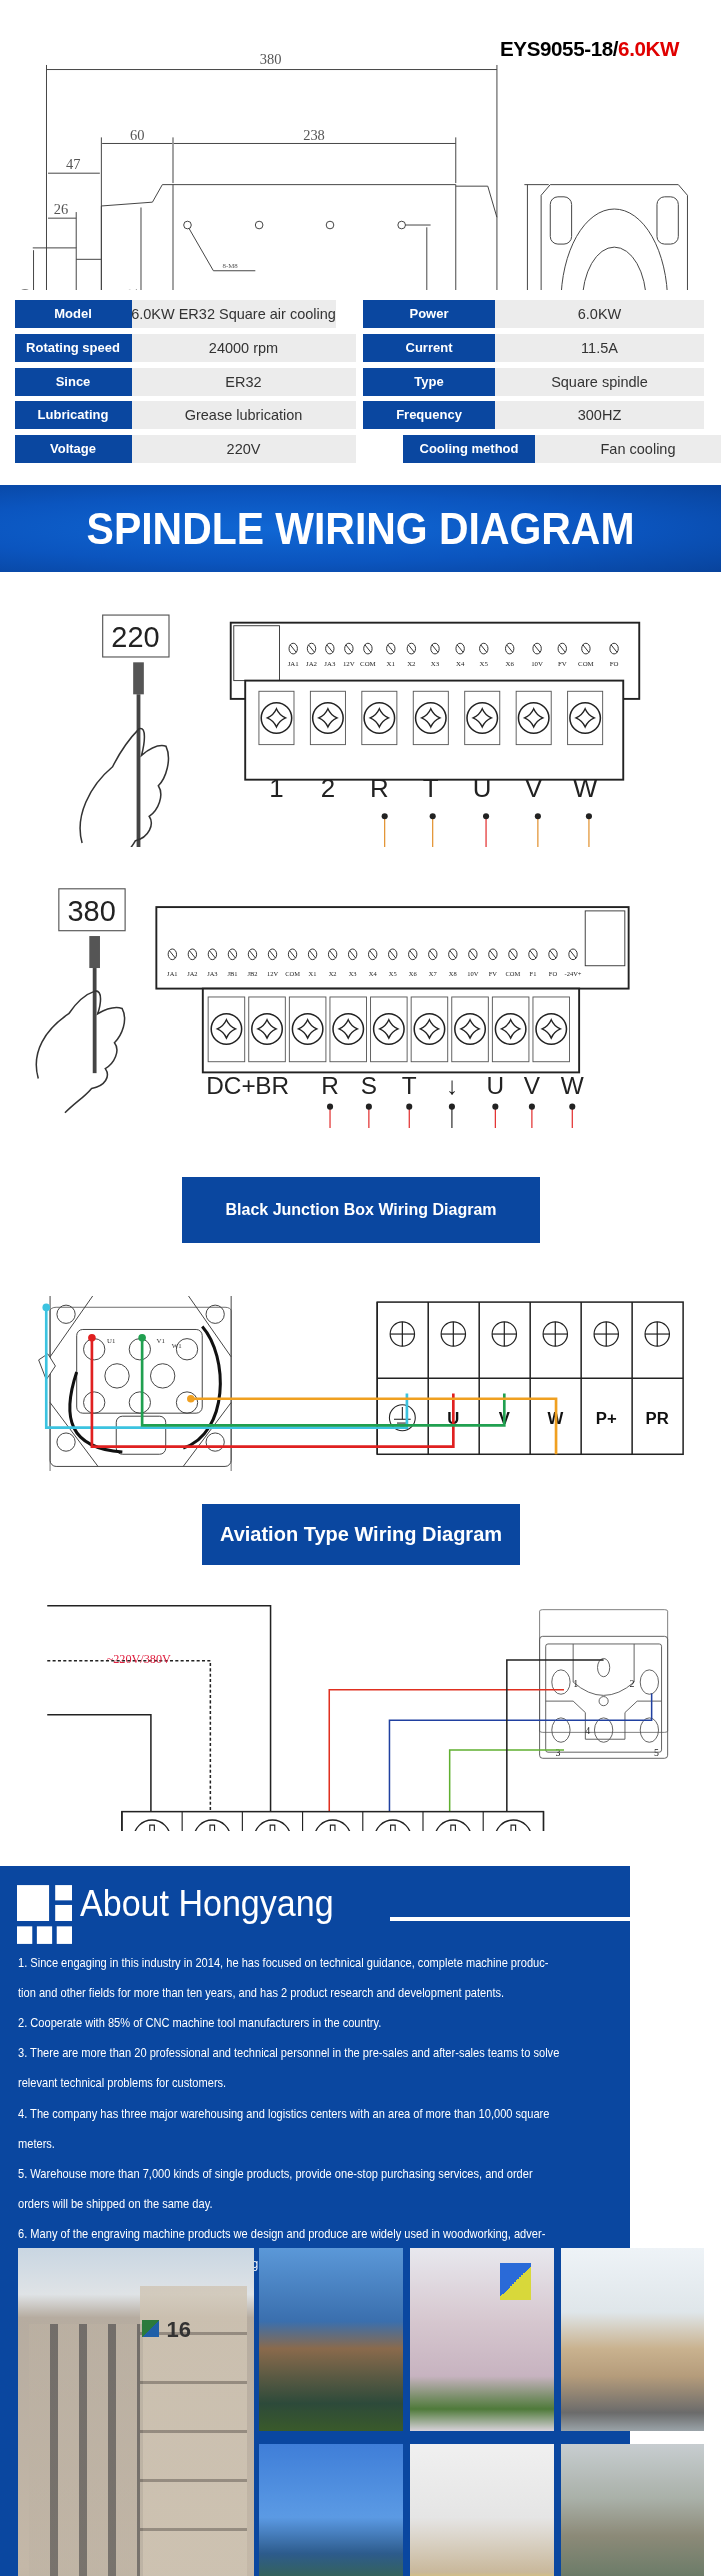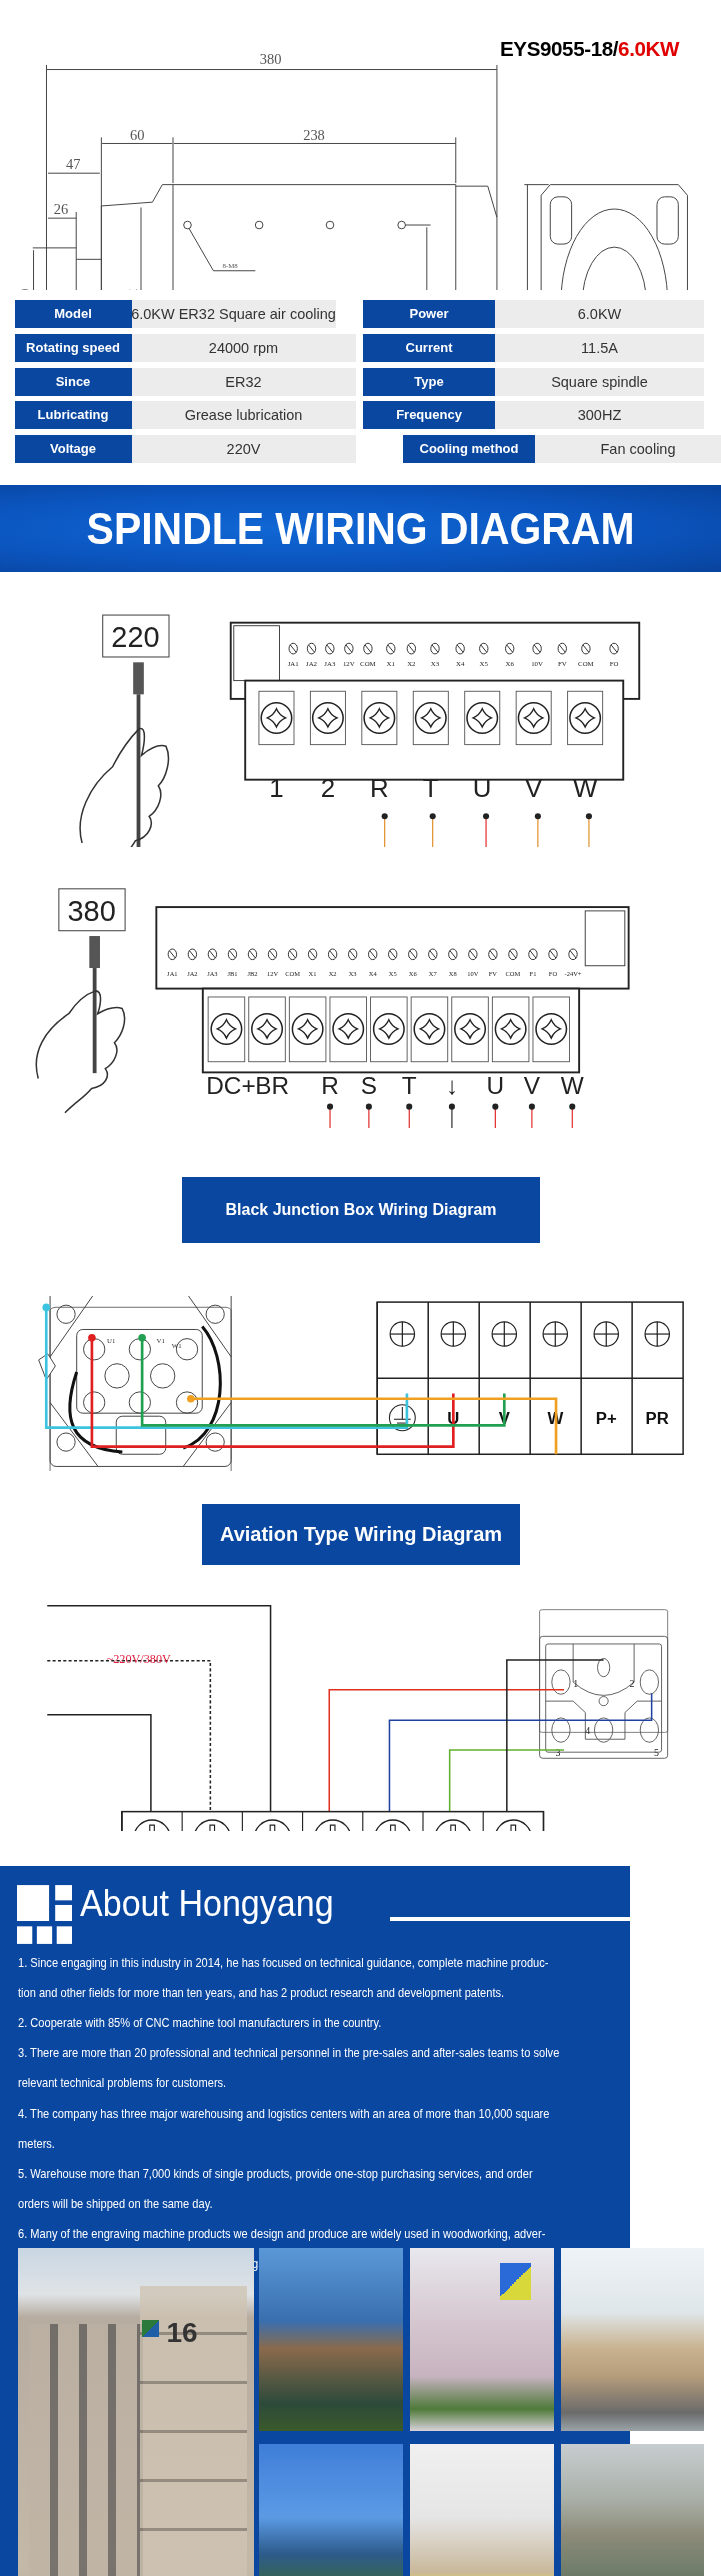--- a/index.html
+++ b/index.html
@@ -766,21 +766,21 @@
       <div class="about-p" style="top: 271px; line-height: 15.3px;">meters.</div>
       <div class="about-p" style="top: 301px; line-height: 15.3px;">5. Warehouse more than 7,000 kinds of single products, provide one-stop purchasing services, and order</div>
       <div class="about-p" style="top: 331px; line-height: 15.3px;">orders will be shipped on the same day.</div>
       <div class="about-p" style="top: 361px; line-height: 15.3px;">6. Many of the engraving machine products we design and produce are widely used in woodworking, adver-</div>
       <div class="about-p" style="top: 391px; line-height: 15.3px;">tising, stone, laser and special-shaped engraving machine industries.</div>
     </div>
 
   <div class="photo" style="left:17.5px;top:382px;width:236px;height:580px;background:linear-gradient(180deg,#c9d6e2 0%,#dfe3e6 8%,#b6aca0 12%,#c4b8a8 55%,#a99d8f 80%,#3d6a2a 85%,#2e5620 100%);">
     <div class="abs" style="left:11.4px;top:76px;width:114px;height:442px;background:repeating-linear-gradient(90deg,#bdb2a3 0 21.4px,#3a3a3c 21.4px 29px);opacity:0.55;"></div>
     <div class="abs" style="left:122px;top:38px;width:107px;height:480px;background:repeating-linear-gradient(180deg,#cfc4b3 0 46px,#8b8277 46px 49px);opacity:0.8"></div>
-    <div class="abs" style="left:149px;top:69px;font-size:28px;font-weight:bold;color:#333;">16</div>
+    <div class="abs" style="left:149px;top:69px;font-size:22px;font-weight:bold;color:#333;">16</div>
     <div class="abs" style="left:124px;top:72px;width:17px;height:17px;background:linear-gradient(135deg,#2b7a3c 50%,#1f5fa8 50%);"></div>
   </div>
   <div class="photo" style="left:259px;top:382px;width:144px;height:183px;background:linear-gradient(180deg,#5b98d8 0%,#3a6fae 40%,#8a6a4c 55%,#2d4a3a 85%,#3a5a2a 100%);"></div>
   <div class="photo" style="left:410px;top:382px;width:144px;height:183px;background:linear-gradient(180deg,#e8e8ee 0%,#d6c7cf 40%,#c7b3c0 70%,#4f7a3a 88%,#d8d2da 100%);">
     <div class="abs" style="left:90px;top:15.3px;width:30.5px;height:37px;background:linear-gradient(135deg,#2a6ad8 50%,#d8d83a 50%);"></div>
   </div>
   <div class="photo" style="left:561px;top:382px;width:143px;height:183px;background:linear-gradient(180deg,#eef3f7 0%,#dfe6ea 35%,#c9b28f 55%,#b59c7b 70%,#6b6b6b 90%,#9aa3a8 100%);"></div>
   <div class="photo" style="left:259px;top:578px;width:144px;height:183px;background:linear-gradient(180deg,#3f7ed8 0%,#5b9ae4 40%,#2d5b8c 60%,#3d6a2a 85%,#2b4e1d 100%);"></div>
   <div class="photo" style="left:410px;top:578px;width:144px;height:183px;background:linear-gradient(180deg,#f0f0f0 0%,#e5e5e5 40%,#c9b89b 70%,#e8d04a 78%,#d8d8d8 100%);"></div>
   <div class="photo" style="left:561px;top:578px;width:143px;height:183px;background:linear-gradient(180deg,#c7cdd0 0%,#a9b0a8 30%,#8c8a78 50%,#6f7d6a 70%,#4a5a48 90%,#4e5c4b 100%);"></div>

